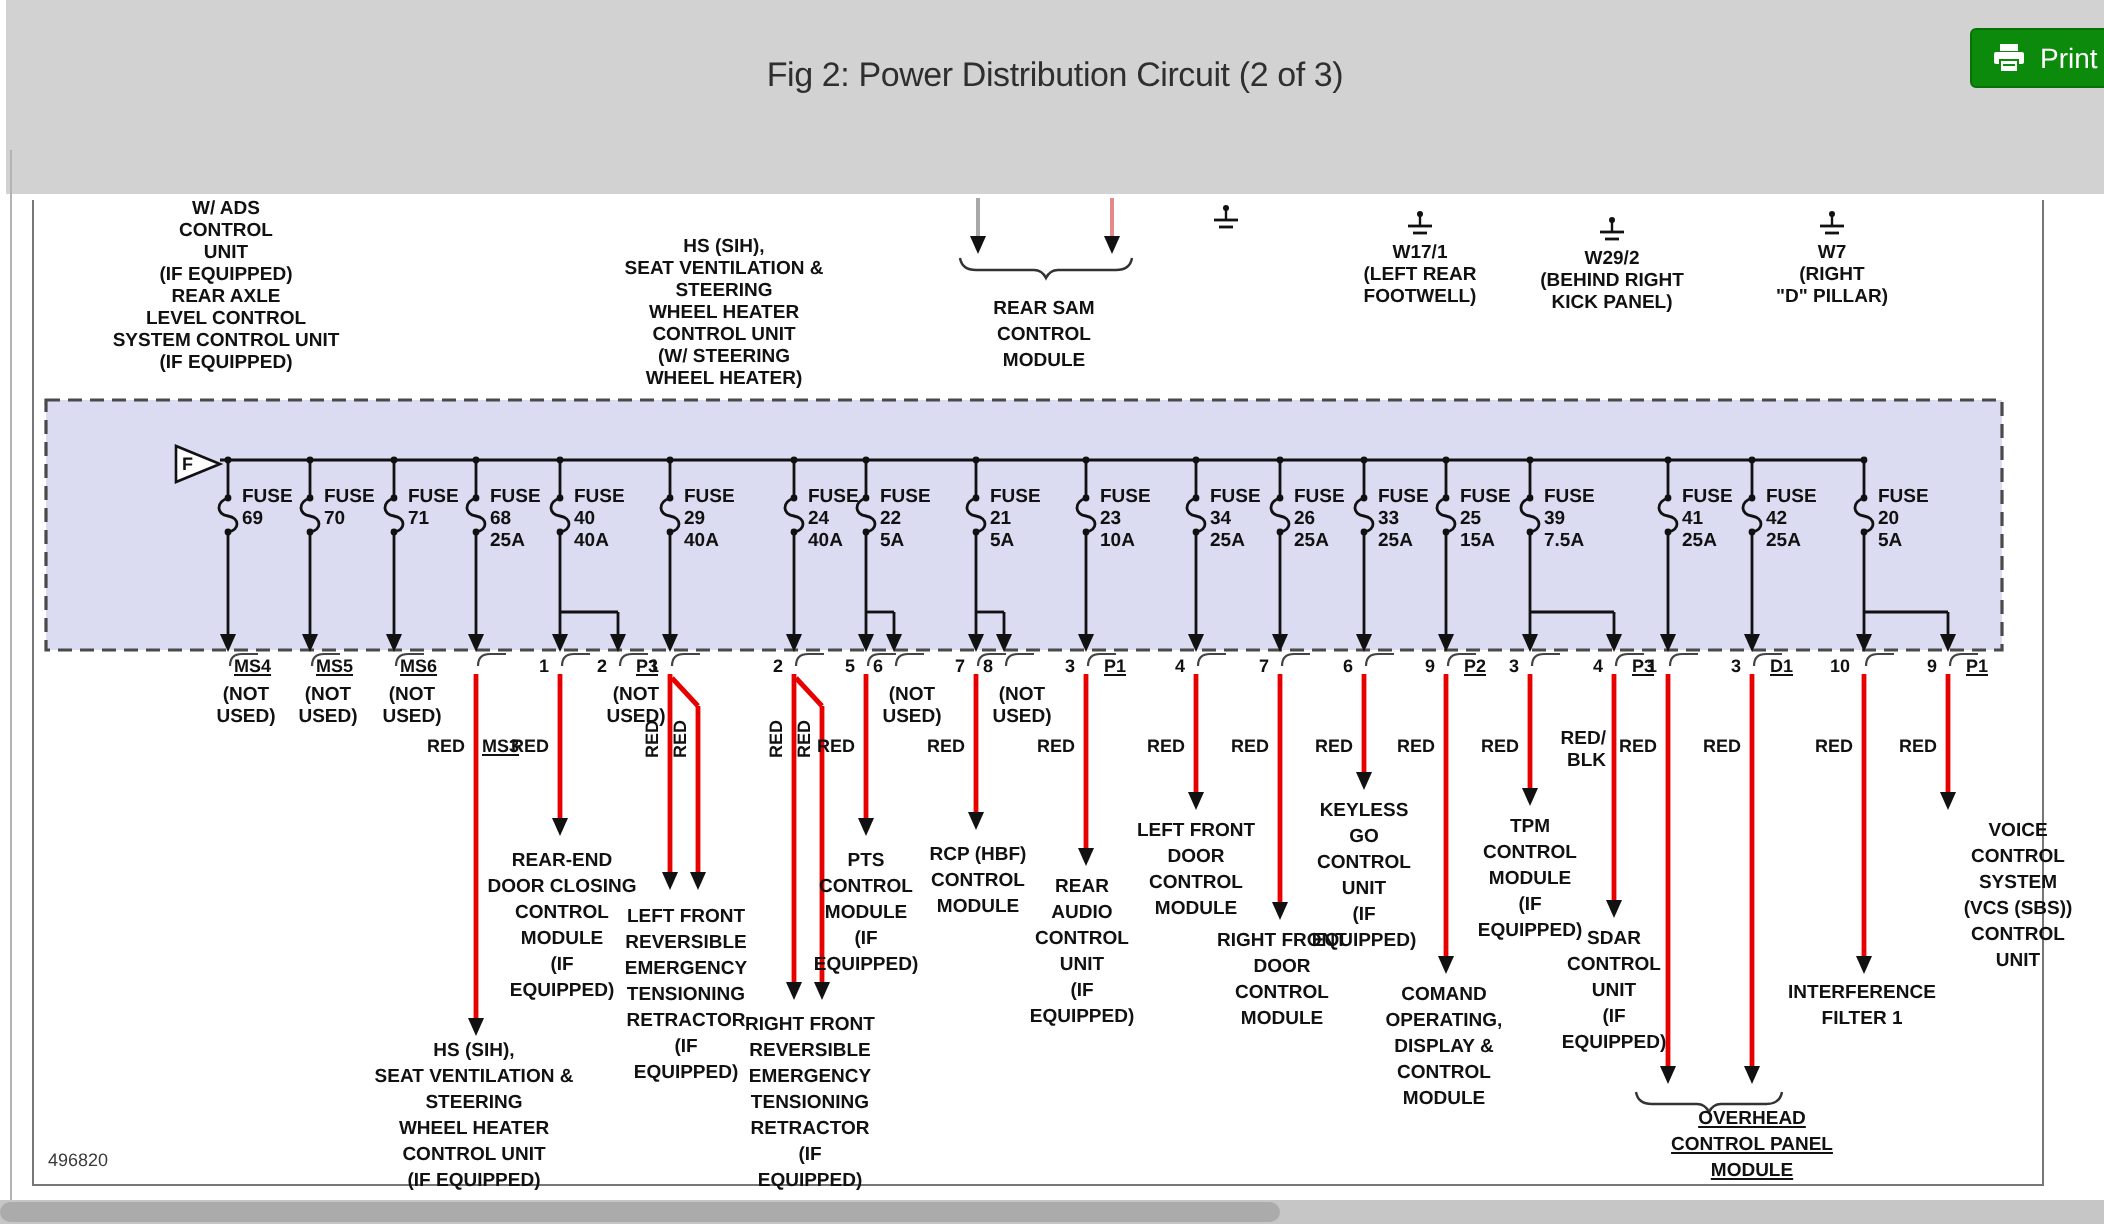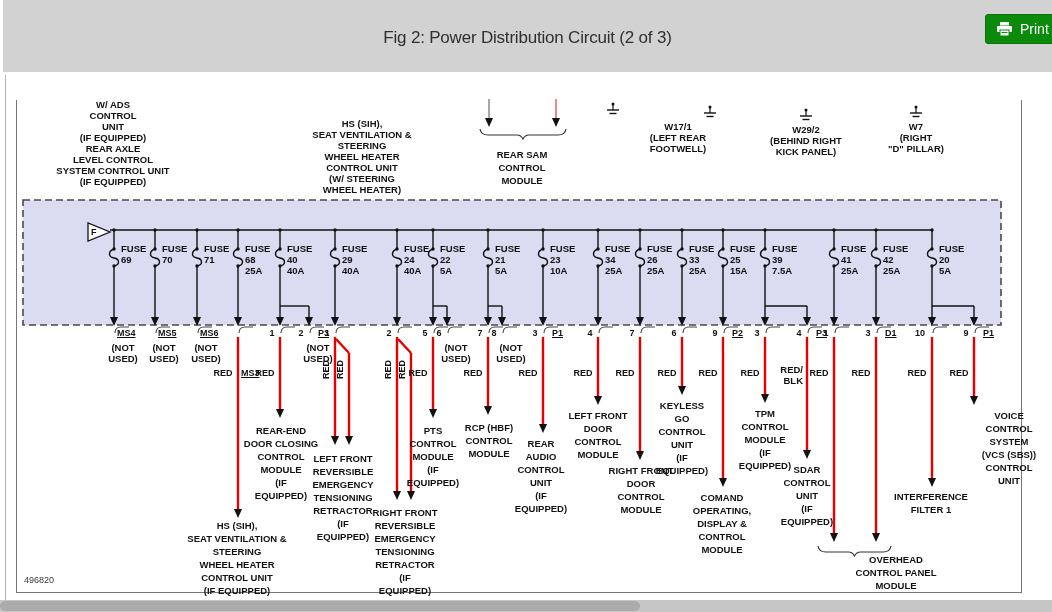--- a/index.html
+++ b/index.html
@@ -1,19 +1,19 @@
 <!DOCTYPE html>
 <html><head>
 <meta charset="utf-8">
 <style>
   html,body{margin:0;padding:0;background:#fff;}
   #canvas{position:relative;width:1052px;height:612px;overflow:hidden;background:#fff;
           font-family:"Liberation Sans",sans-serif;}
   
-  #header{position:absolute;left:3px;top:0;width:1049px;height:72px;background:#d2d2d2;}
+  #header{position:absolute;left:3px;top:0;width:1049px;height:97px;background:#d2d2d2;}
   #title{position:absolute;left:0;right:0;top:28px;text-align:center;font-size:17px;color:#2f2f2f;letter-spacing:-0.2px;}
   #printBtn{position:absolute;left:982px;top:14px;width:86px;height:30px;background:#0b8a0b;border:1px solid #087108;
             border-radius:3px;color:#fff;font-size:14px;display:flex;align-items:center;gap:7px;padding-left:10px;cursor:pointer;box-sizing:border-box;}
   
   #leftEdge{position:absolute;left:5px;top:75px;width:1px;height:525px;background:#b3b3b3;}
   #frame{position:absolute;left:16px;top:100px;width:1006px;height:493px;
          border-left:1px solid #777;border-right:1px solid #777;border-bottom:1px solid #777;box-sizing:border-box;}
   #hscroll{position:absolute;left:0;top:600px;width:1052px;height:12px;background:#c6c6c6;}
   #hthumb{position:absolute;left:0;top:1px;width:640px;height:10px;background:#ababab;border-radius:5px;}
   #wires{position:absolute;left:0;top:0;width:1052px;height:612px;}
@@ -298,21 +298,21 @@
         <div>WHEEL HEATER</div>
         <div>CONTROL UNIT</div>
         <div>(W/ STEERING</div>
         <div>WHEEL HEATER)</div>
       </div>
       <div class="lbl lh13  ctr" style="left: 522px; top: 148px;">
         <div>REAR SAM</div>
         <div>CONTROL</div>
         <div>MODULE</div>
       </div>
-      <div class="lbl  ctr" style="left: 678px; top: 121px;">
+      <div class="lbl  ctr" style="left: 710px; top: 121px;">
         <div>W17/1</div>
         <div>(LEFT REAR</div>
         <div>FOOTWELL)</div>
       </div>
       <div class="lbl  ctr" style="left: 806px; top: 124px;">
         <div>W29/2</div>
         <div>(BEHIND RIGHT</div>
         <div>KICK PANEL)</div>
       </div>
       <div class="lbl  ctr" style="left: 916px; top: 121px;">
@@ -583,21 +583,21 @@
       </div>
       <div class="pin " style="left: 949.5px; top: 368px;">RED</div>
       <div class="lbl lh13  ctr" style="left: 973px; top: 409px; margin-left: 36px;">
         <div>VOICE</div>
         <div>CONTROL</div>
         <div>SYSTEM</div>
         <div>(VCS (SBS))</div>
         <div>CONTROL</div>
         <div>UNIT</div>
       </div>
-      <div class="lbl lh13  ctr" style="left: 896px; top: 553px;">
+      <div class="lbl lh13  ctr" style="left: 876px; top: 553px; text-decoration: underline;">
         <div>OVERHEAD</div>
         <div>CONTROL PANEL</div>
         <div>MODULE</div>
       </div>
     </div>
 
   <div id="footcode">496820</div>
 
   <div id="hscroll">
     <div id="hthumb"></div>

